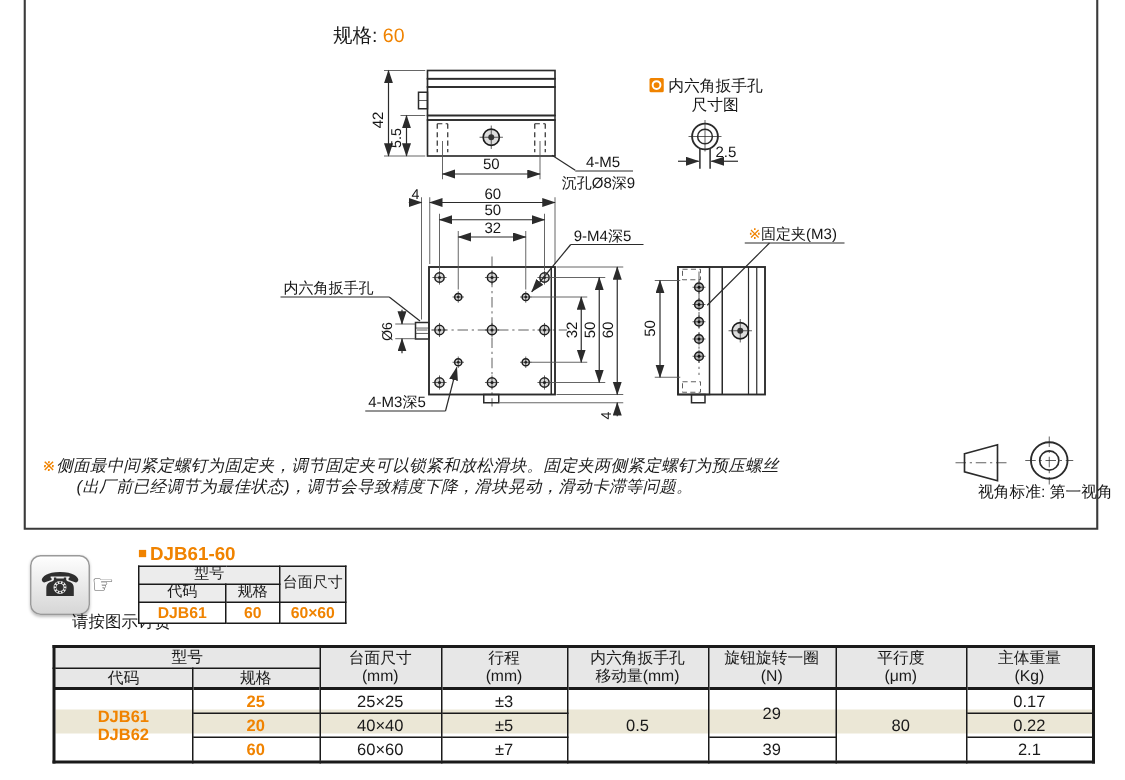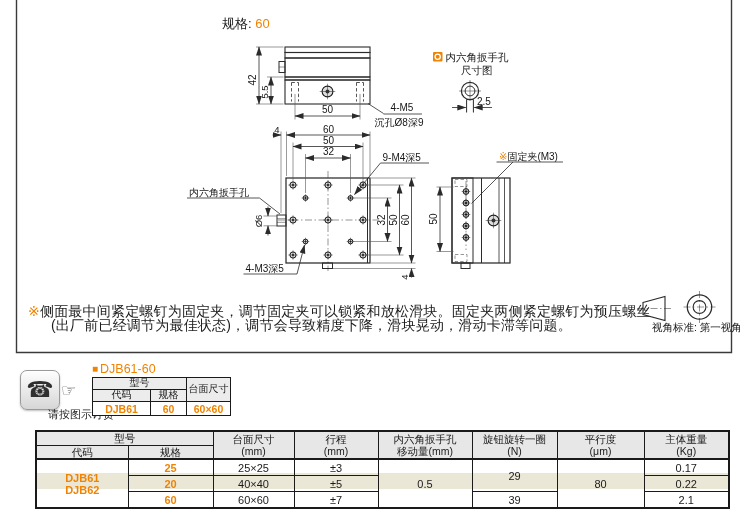--- a/index.html
+++ b/index.html
@@ -16,30 +16,30 @@
   .w08{stroke:#2b2b2b;fill:none;stroke-width:.8;}
   .ext{stroke:#555;fill:none;stroke-width:.6;}
   .w05{stroke:#2b2b2b;fill:none;stroke-width:.5;}
   .dim{stroke:#2b2b2b;fill:none;stroke-width:.8;}
   .dsh{stroke-dasharray:3.4 2.2;}
   .ddot{stroke-dasharray:7 2.5 1.5 2.5;}
   .holec{fill:#d7d7d7;stroke:#1a1a1a;stroke-width:1;}
   
   .spec-tag{left:222px;top:15px;font-size:13px;}
   
-  .note{font-size:14px;letter-spacing:.2px;color:#1c1c1c;white-space:nowrap;}
+  .note{font-size:11px;letter-spacing:.2px;color:#1c1c1c;white-space:nowrap;font-style:italic;}
   
   .phone-btn{left:20px;top:370px;width:38px;height:38px;border:1px solid #9a9a9a;border-radius:7px;
      background:linear-gradient(#fefefe,#d6d6d6);box-shadow:inset 0 1px 0 #fff,0 1px 2px rgba(0,0,0,.25);
      text-align:center;line-height:38px;font-size:22px;color:#2f2f2f;}
   .hand{left:61px;top:380px;font-size:17px;color:#555;}
   .order-caption{left:13px;top:407px;font-size:11px;margin-left:35px;}
   
   .pn-block{left:92px;top:362px;}
-  .pn-title{font-size:12.5px;font-weight:normal;color:#f08300;white-space:nowrap;}
+  .pn-title{font-size:12.5px;font-weight:bold;color:#f08300;white-space:nowrap;}
   .pn-title .bullet{font-size:10px;margin-right:2px;vertical-align:1px;}
   table.mini{border-collapse:collapse;border:1.5px solid #1a1a1a;table-layout:fixed;margin-top:1px;background:#fff;}
   table.mini th,table.mini td{border:1px solid #1a1a1a;padding:0;text-align:center;font-weight:normal;}
   table.mini th{background:#ececec;font-size:10px;height:11px;line-height:1.05;}
   table.mini tr.h2 th{border-bottom:1.5px solid #1a1a1a;}
   table.mini td{font-size:10.5px;height:13px;color:#f08300;font-weight:bold;}
   table.mini .grpcol{border-left:1.5px solid #1a1a1a;}
   
   .spec-wrap{left:35px;top:430px;width:695px;}
   .stripe{position:absolute;left:2px;top:43px;width:691px;height:16px;background:#ebe7d6;z-index:0;}

